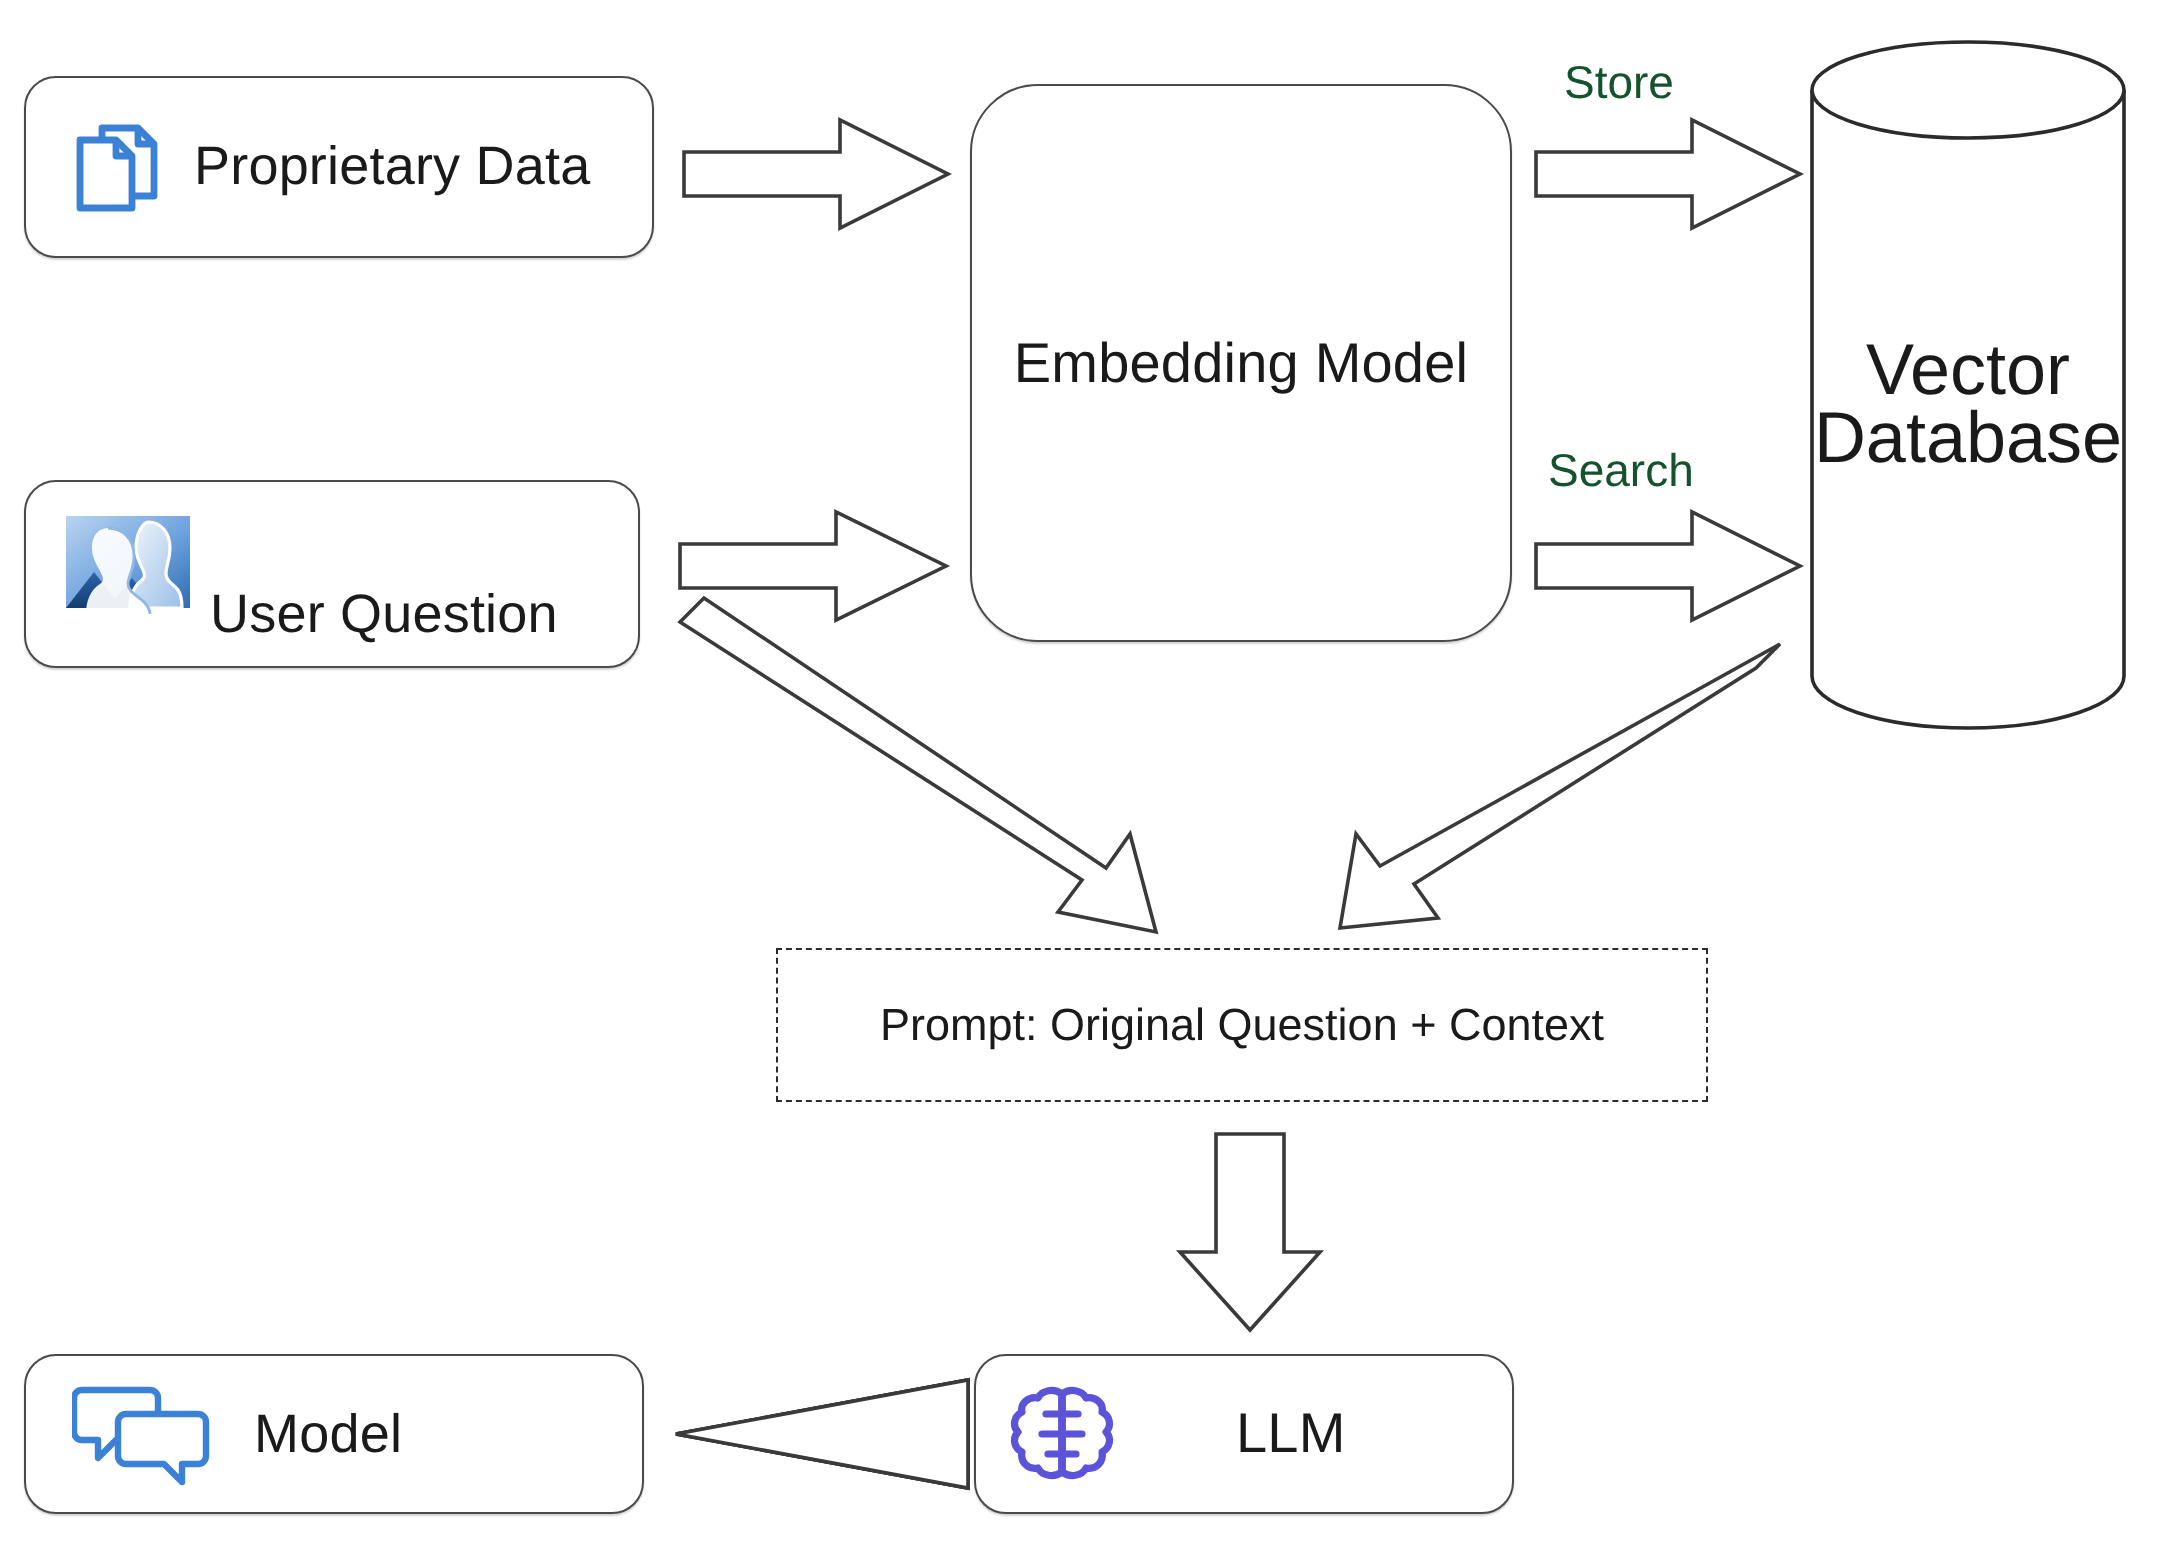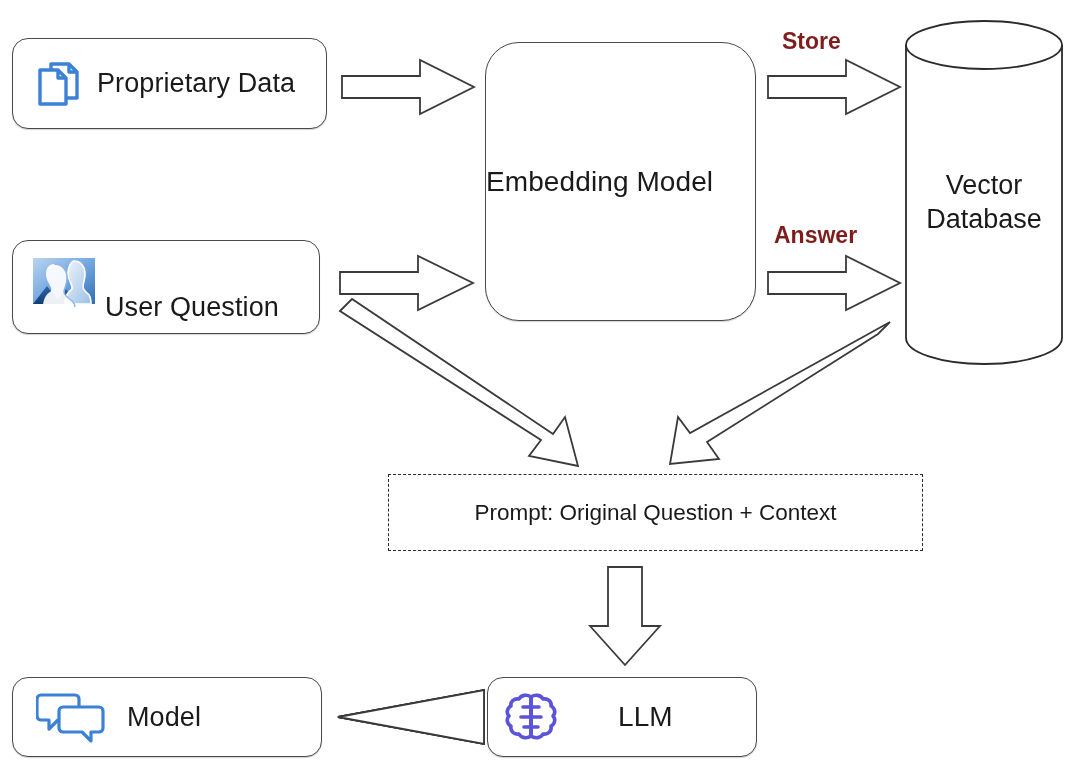--- a/index.html
+++ b/index.html
@@ -58,21 +58,21 @@
     left: 12px; top: 240px; width: 308px; height: 94px;
     padding-left: 16px;
   }
   #node-userquestion .icon { width: 70px; height: 66px; }
   #node-userquestion .label { margin-left: 6px; margin-top: 40px; }
 
   
   #node-embedding {
     left: 485px; top: 42px; width: 271px; height: 279px;
     border-radius: 34px;
-    justify-content: flex-start;
+    justify-content: center;
   }
   #node-embedding .label { font-size: 28px; }
 
   
   #node-llm {
     left: 487px; top: 677px; width: 270px; height: 80px;
     padding-left: 14px;
   }
   #node-llm .icon { width: 58px; height: 58px; }
   #node-llm .label { margin-left: 58px; font-size: 28px; }
@@ -88,29 +88,29 @@
   
   #node-vectordb {
     position: absolute;
     left: 900px; top: 20px; width: 168px; height: 348px;
   }
   #node-vectordb svg { display: block; }
   #node-vectordb .db-text {
     position: absolute;
     left: 0; top: 148px; width: 168px;
     text-align: center;
-    font-size: 27px;
+    font-size: 36px;
     line-height: 34px;
     color: #1a1a1a;
   }
 
   
   #node-prompt {
     position: absolute;
-    left: 388px; top: 474px; width: 535px; height: 77px;
+    left: 388px; top: 474px; width: 466px; height: 77px;
     box-sizing: border-box;
     border: 1.8px dashed #2b2b2b;
     background: #ffffff;
     display: flex;
     align-items: center;
     justify-content: center;
   }
   #node-prompt .label {
     font-size: 22.5px;
     color: #1a1a1a;
@@ -127,23 +127,22 @@
     fill: #ffffff;
     stroke: #3a3a3a;
     stroke-width: 1.8;
     stroke-linejoin: miter;
   }
 
   
   .edge-label {
     position: absolute;
     font-size: 23px;
-    color: #7f1d1d;
+    color: #14532d;
     white-space: nowrap;
-    font-weight: bold;
   }
   #label-store  { left: 782px; top: 28px; }
   #label-search { left: 774px; top: 222px; }
   #label-topk   { left: 750px; top: 419px; font-size: 22.5px; }
 </style>
 </head>
 <body>
 
 <div id="canvas">
 
@@ -218,21 +217,21 @@
       <path d="M6 25 L6 318 A78 26 0 0 0 162 318 L162 25" fill="#ffffff" stroke="#2b2b2b" stroke-width="1.8"></path>
       <ellipse cx="84" cy="25" rx="78" ry="24" fill="#ffffff" stroke="#2b2b2b" stroke-width="1.8"></ellipse>
     </svg>
     <div class="db-text">
       <div>Vector</div>
       <div>Database</div>
     </div>
   </div>
 
   <div class="edge-label" id="label-store">Store</div>
-  <div class="edge-label" id="label-search">Answer</div>
+  <div class="edge-label" id="label-search">Search</div>
 
   <div id="node-prompt">
     <span class="label">Prompt: Original Question + Context</span>
   </div>
 
   <div class="node" id="node-llm">
     <span class="icon">
       <svg width="56" height="56" viewBox="0 0 56 56" xmlns="http://www.w3.org/2000/svg">
         <g fill="none" stroke="#5b53d8" stroke-width="3.6" stroke-linecap="round" stroke-linejoin="round">
           <path d="M28 8 c-4 -3 -10 -2 -12 2 c-5 -1 -9 3 -8 7 c-4 2 -5 7 -2 10 c-3 3 -2 8 2 10 c-1 5 3 9 8 8 c2 4 8 5 12 2 z"></path>

